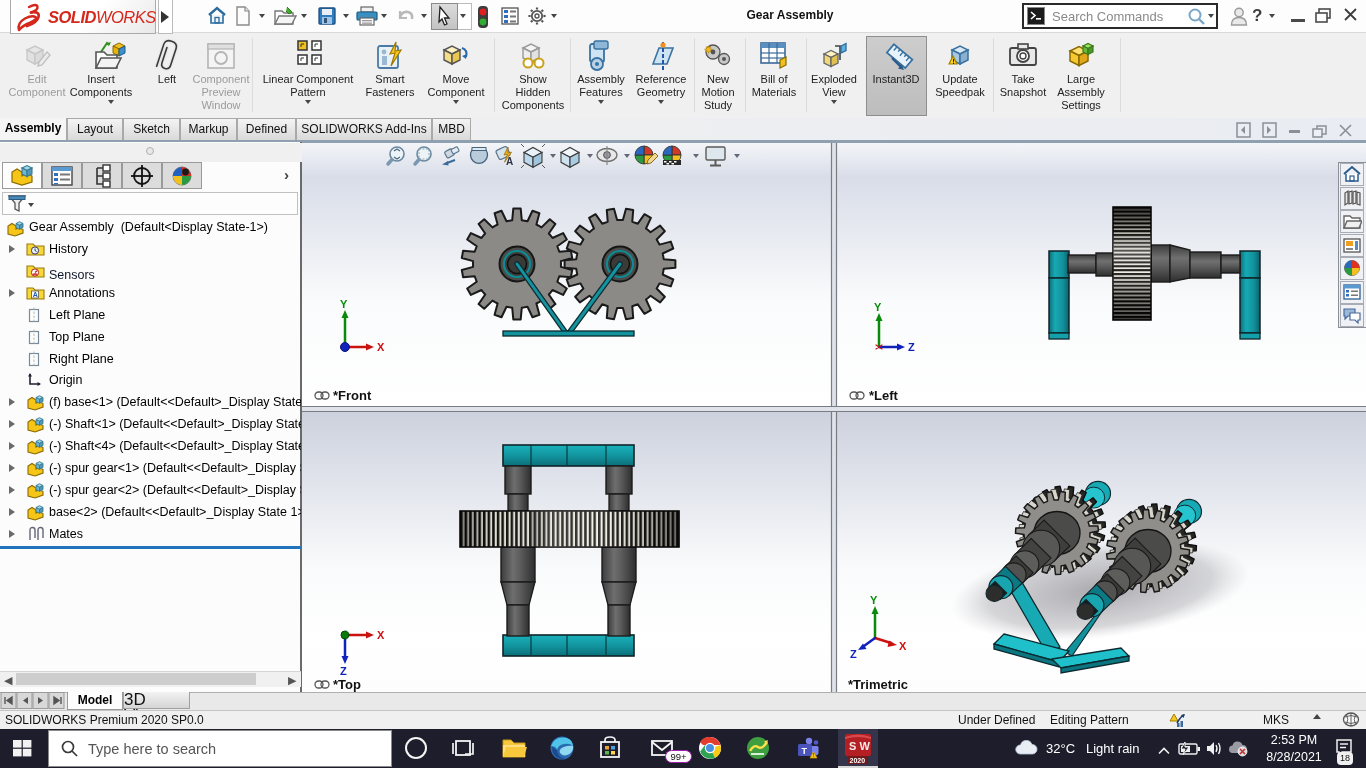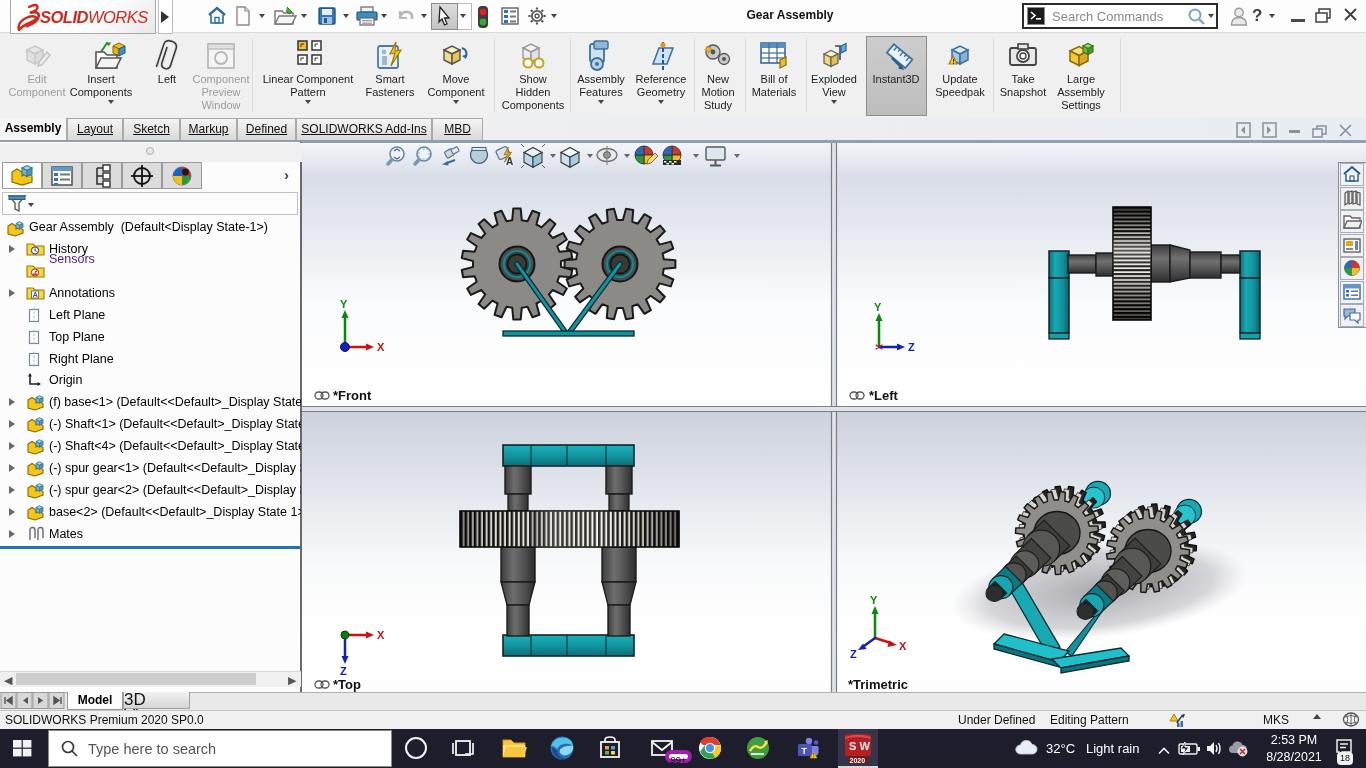--- a/index.html
+++ b/index.html
@@ -2,38 +2,38 @@
 <html><head><meta charset="utf-8">
 <style>
 *{margin:0;padding:0;box-sizing:border-box;font-family:"Liberation Sans",sans-serif;}
 html,body{width:1366px;height:768px;overflow:hidden;background:#f0f0f0;}
 .abs{position:absolute;}
 #stage{position:relative;width:1366px;height:768px;}
 .lbl{font-size:11px;color:#222;text-align:center;line-height:13px;}
 .dis{color:#9b9b9b;}
 .darr{width:0;height:0;border-left:3.5px solid transparent;border-right:3.5px solid transparent;border-top:4px solid #444;display:inline-block;}
 .sep{position:absolute;top:38px;height:74px;width:1px;background:#dcdcdc;}
-.tab{position:absolute;top:118px;height:23px;background:linear-gradient(#f4f4f4,#d8d8d8);border:1px solid #a9a9a9;border-bottom:none;font-size:12px;color:#111;text-align:center;line-height:21px;text-decoration:underline;}
+.tab{position:absolute;top:118px;height:23px;background:linear-gradient(#f4f4f4,#d8d8d8);border:1px solid #a9a9a9;border-bottom:none;font-size:12px;color:#111;text-align:center;line-height:21px;}
 .mtab{position:absolute;top:0;height:17px;background:linear-gradient(#f2f2f2,#d5d5d5);border:1px solid #a0a0a0;border-top:none;font-size:17px;color:#111;line-height:16px;}
 .tray{color:#fff;font-size:13px;}
 </style></head><body>
 <div id="stage">
 
 <div class="abs" style="left:0;top:0;width:1366px;height:33px;background:#fdfdfd;border-bottom:1px solid #d9d9d9;"></div>
 
 <div class="abs" style="left:10px;top:0;width:146px;height:34px;background:linear-gradient(135deg,#ffffff 55%,#e8e8e8);border:1px solid #aaa;border-top:none;"></div>
 <div class="abs" style="left:14px;top:2px;width:34px;height:30px;">
 <svg width="34" height="30" viewBox="0 0 34 30">
 <g fill="none" stroke="#d5281c" stroke-linecap="round">
 <path d="M15 5 Q23 1 23.5 5 Q24 8 17 10.5" stroke-width="2.5"></path>
 <path d="M17 10.5 Q26 9 24.5 15 Q23 21 13 24" stroke-width="2.7"></path>
 <path d="M5 28 Q3 21 11 16.5 Q18 13 21.5 15 Q24 17 16.5 20.5 Q8 24 5 28" stroke-width="2.5"></path>
 </g>
       </svg></div>
-<div class="abs" style="left:40px;top:8px;width:105px;height:20px;font-style:italic;font-weight:bold;font-size:16.5px;letter-spacing:-0.5px;color:#d5281c;">SOLID<span style="font-weight:normal;">WORKS</span></div>
+<div class="abs" style="left:48px;top:8px;width:105px;height:20px;font-style:italic;font-weight:bold;font-size:16.5px;letter-spacing:-0.5px;color:#d5281c;">SOLID<span style="font-weight:normal;">WORKS</span></div>
 <div class="abs" style="left:158px;top:0;width:15px;height:34px;background:#fff;border:1px solid #bbb;border-top:none;"></div>
 <div class="abs" style="left:161px;top:11px;width:0;height:0;border-top:6px solid transparent;border-bottom:6px solid transparent;border-left:8px solid #333;"></div>
 <div class="abs" style="left:431px;top:3px;width:27px;height:27px;background:linear-gradient(#dcdcdc,#c3c3c3);border:1px solid #8a8a8a;"></div>
     <div class="abs" style="left:458px;top:3px;width:14px;height:27px;background:#fff;border:1px solid #bbb;border-left:none;"></div>
     <div class="abs" style="left:206px;top:5px;width:22px;height:22px;"><svg width="22" height="22" viewBox="0 0 22 22">
         <path d="M3 10 L11 3 L19 10" fill="none" stroke="#2b6c9e" stroke-width="2.4"></path>
         <path d="M5 10 V18 H17 V10" fill="#eef4f8" stroke="#2b6c9e" stroke-width="1.6"></path>
         <rect x="9" y="12.5" width="4" height="5.5" fill="none" stroke="#2b6c9e" stroke-width="1.3"></rect>
       </svg></div>
     <div class="abs" style="left:232px;top:5px;width:22px;height:22px;"><svg width="22" height="22" viewBox="0 0 22 22">
@@ -291,21 +291,21 @@
     <div class="sep" style="left:993px;"></div>
     <div class="sep" style="left:1120px;"></div>
     <div class="abs" style="left:0;top:118px;width:1366px;height:22px;background:#f0f0f0;"></div>
     <div class="abs" style="left:230px;top:118px;width:1136px;height:22px;background:linear-gradient(90deg,#f0f0f0,#e9ecf2);"></div>
     <div class="abs" style="left:0;top:118px;width:67px;height:23px;background:#f5f5f5;border-right:1px solid #a9a9a9;font-size:12px;font-weight:bold;color:#000;text-align:center;line-height:21px;">Assembly</div>
     <div class="tab" style="left:67px;width:56px;">Layout</div>
     <div class="tab" style="left:123px;width:57px;">Sketch</div>
     <div class="tab" style="left:180px;width:57px;">Markup</div>
     <div class="tab" style="left:237px;width:59px;">Defined</div>
     <div class="tab" style="left:296px;width:136px;">SOLIDWORKS Add-Ins</div>
-    <div class="tab" style="left:432px;width:51px;">MBD</div>
+    <div class="tab" style="left:432px;width:39px;">MBD</div>
     <div class="abs" style="left:1236px;top:122px;width:130px;height:18px;"><svg width="130" height="18" viewBox="0 0 130 18">
 <g fill="none" stroke="#8a8f98" stroke-width="1.5">
 <rect x="1" y="1" width="13" height="14"></rect>
           <path d="M9 4 L5 8 L9 12 Z" fill="#8a8f98" stroke="none"></path>
 <rect x="27" y="1" width="13" height="14"></rect>
           <path d="M31 4 L35 8 L31 12 Z" fill="#8a8f98" stroke="none"></path>
 <rect x="53" y="8" width="11" height="3" fill="#8a8f98" stroke="none"></rect>
 <rect x="81" y="4" width="9" height="8"></rect>
           <rect x="77" y="7" width="9" height="8" fill="#eef0f5"></rect>
 <path d="M104 3 L115 14 M115 3 L104 14" stroke-width="1.6"></path>
@@ -376,21 +376,21 @@
         <circle cx="9" cy="9.5" r="3.6" fill="#e8f4fa" stroke="#336" stroke-width="1"></circle>
         <path d="M9 7.5 V9.5 L10.6 10.6" stroke="#336" stroke-width="1" fill="none"></path>
       </svg></div>
     <div class="abs" style="left:49px;top:242px;width:252px;font-size:12.5px;color:#000;white-space:nowrap;overflow:hidden;">History</div>
     <div class="abs" style="left:26px;top:263px;width:19px;height:17px;"><svg width="19" height="16" viewBox="0 0 19 16">
         <path d="M1 14 V3 H7 L9 5 H18 V14 Z" fill="#f8d838" stroke="#9a7a10" stroke-width="1.1"></path>
         <circle cx="9" cy="9.5" r="3.6" fill="#fff" stroke="#a22" stroke-width="1"></circle>
         <path d="M9 9.5 L11 7.8" stroke="#a22" stroke-width="1.2" fill="none"></path>
         <path d="M5.8 12 A3.6 3.6 0 0 1 12.2 12 Z" fill="#d44"></path>
       </svg></div>
-    <div class="abs" style="left:49px;top:252px;width:252px;font-size:12.5px;color:#4c1d95;white-space:nowrap;overflow:hidden;">Sensors</div>
+    <div class="abs" style="left:49px;top:268px;width:252px;font-size:12.5px;color:#0f172a;white-space:nowrap;overflow:hidden;">Sensors</div>
     <div class="abs" style="left:9px;top:289px;width:0;height:0;border-top:4.5px solid transparent;border-bottom:4.5px solid transparent;border-left:6px solid #6a6a6a;"></div>
     <div class="abs" style="left:26px;top:285px;width:19px;height:17px;"><svg width="19" height="16" viewBox="0 0 19 16">
         <path d="M1 14 V3 H7 L9 5 H18 V14 Z" fill="#f8d838" stroke="#9a7a10" stroke-width="1.1"></path>
         <rect x="5.5" y="6" width="7" height="7" fill="#fff" stroke="#555" stroke-width="0.8"></rect>
         <text x="6.8" y="12.2" font-size="7" font-weight="bold" fill="#2255aa">A</text>
       </svg></div>
     <div class="abs" style="left:49px;top:286px;width:252px;font-size:12.5px;color:#000;white-space:nowrap;overflow:hidden;">Annotations</div>
     <div class="abs" style="left:26px;top:307px;width:19px;height:17px;"><svg width="17" height="17" viewBox="0 0 17 17">
         <rect x="3.5" y="2.5" width="9" height="12" fill="#fdfdfd" stroke="#7a8a9a" stroke-width="1.2"></rect>
         <line x1="8" y1="0.5" x2="8" y2="16.5" stroke="#9aa" stroke-width="0.8" stroke-dasharray="2.5 1.5"></line>
@@ -932,21 +932,21 @@
         <path d="M20 26 l3.5-6.5 3.5 6.5 Z" fill="#f8c820" stroke="#c89000" stroke-width="0.8"></path>
         <text x="22.5" y="25.3" font-size="5.5" font-weight="bold" fill="#6a4a00" font-family="Liberation Sans">!</text>
       </svg></div>
     <div class="abs" style="left:841px;top:731px;width:34px;height:34px;"><svg width="34" height="34" viewBox="0 0 34 34">
         <rect x="4" y="3" width="26" height="22" rx="2" fill="#b41f24"></rect>
         <path d="M4 6 Q17 1 30 6 V8 Q17 4 4 8 Z" fill="#d8494e"></path>
         <text x="8" y="19" font-size="11" font-weight="bold" fill="#f5eaea" font-family="Liberation Sans">S W</text>
         <rect x="7" y="25" width="20" height="8" fill="#6e1a1d"></rect>
         <text x="8.5" y="31.5" font-size="7" font-weight="bold" fill="#fff" font-family="Liberation Sans">2020</text>
       </svg></div>
-    <div class="abs" style="left:665px;top:750px;width:27px;height:13px;background:#fdfdfd;border:4px solid #a21caf;border-radius:7px;font-size:9.5px;color:#111;text-align:center;line-height:11.5px;">99+</div>
+    <div class="abs" style="left:665px;top:750px;width:27px;height:13px;background:#fdfdfd;border:1px solid #a21caf;border-radius:7px;font-size:9.5px;color:#111;text-align:center;line-height:11.5px;">99+</div>
     <div class="abs" style="left:1014px;top:738px;width:24px;height:20px;"><svg width="24" height="20" viewBox="0 0 24 20">
         <path d="M6 16 A4.5 4.5 0 0 1 6.5 7 A6 6 0 0 1 18 6.5 A4.2 4.2 0 0 1 18.5 16 Z" fill="#e8eef4" stroke="#b8c8d8" stroke-width="0.8"></path>
       </svg></div>
     <div class="abs tray" style="left:1046px;top:741px;">32°C</div>
     <div class="abs tray" style="left:1086px;top:741px;">Light rain</div>
     <div class="abs" style="left:1157px;top:743px;width:14px;height:12px;"><svg width="14" height="12" viewBox="0 0 14 12">
         <path d="M2 8.5 L7 3.5 L12 8.5" fill="none" stroke="#f0f0f0" stroke-width="1.6"></path>
       </svg></div>
     <div class="abs" style="left:1178px;top:741px;width:23px;height:15px;"><svg width="23" height="15" viewBox="0 0 23 15">
         <rect x="1" y="3" width="18" height="10" rx="1.5" fill="none" stroke="#f0f0f0" stroke-width="1.4"></rect>

